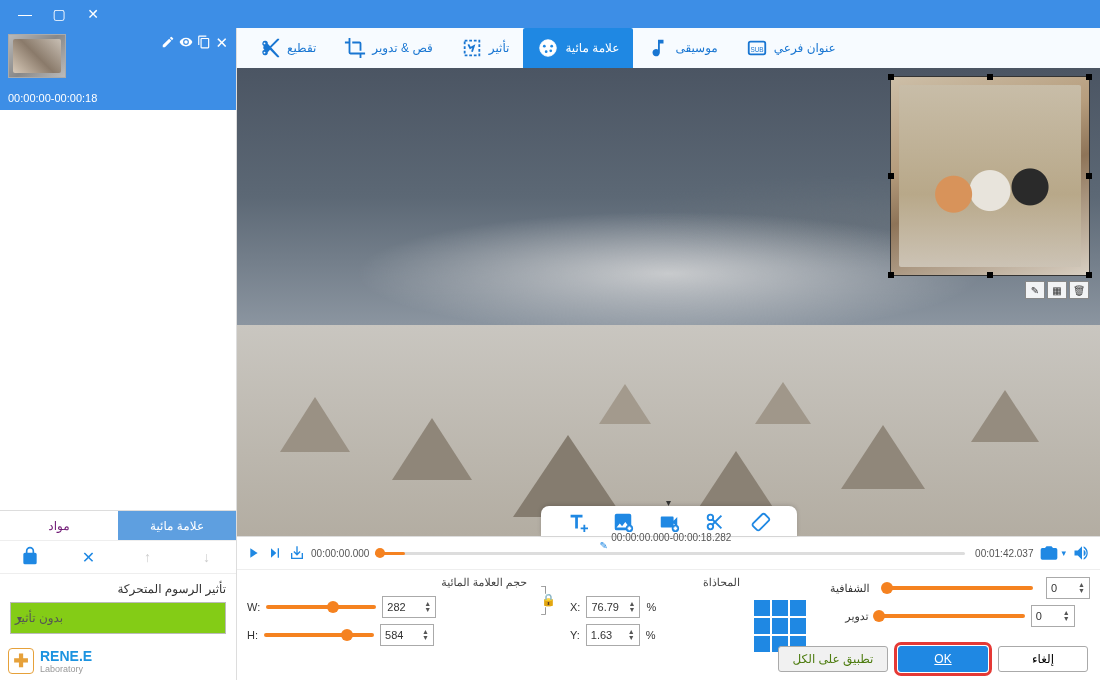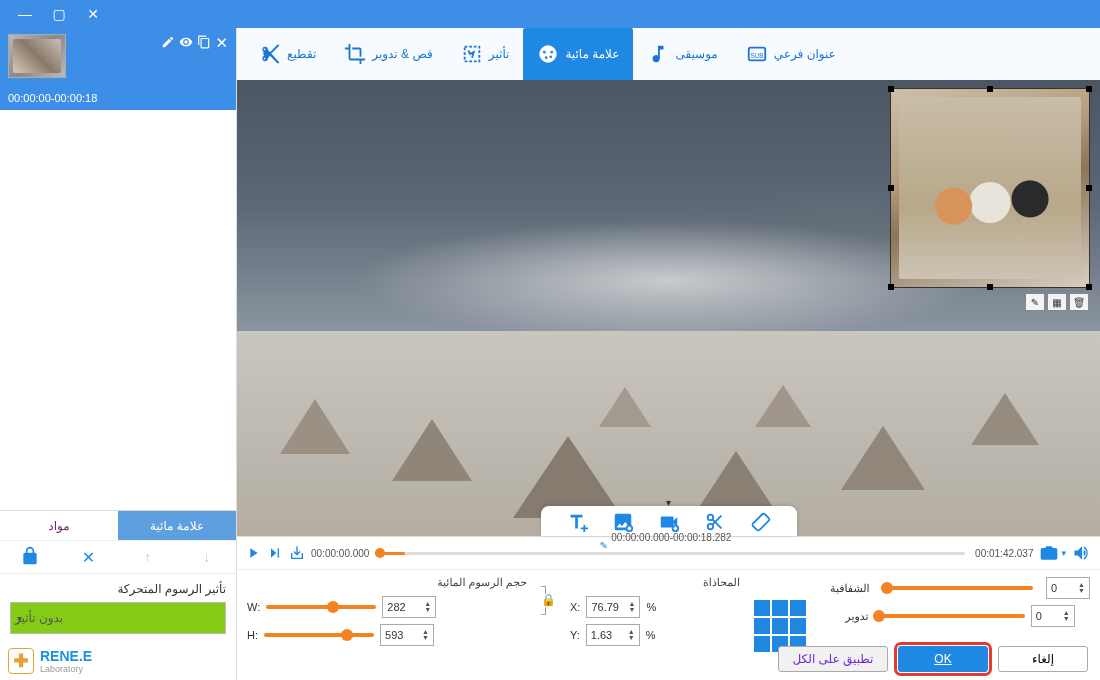--- a/index.html
+++ b/index.html
@@ -33,21 +33,21 @@
 .anim-box .lbl{text-align:right;margin-bottom:6px;color:#333;}
 .anim-box select,.anim-sel{width:100%;height:32px;border:1px solid #bbb;font-size:12px;padding:0 4px;direction:rtl;background:#84cc16;}
 .anim-sel{display:flex;align-items:center;justify-content:flex-end;position:relative;}
 .anim-sel::after{content:"▾";position:absolute;left:6px;color:#555;font-size:10px;}
 
 .logo { display:flex; align-items:center; gap:6px; padding:6px 8px; color:#1c93e0; font-weight:bold; font-size:14px;}
 .logo .plus{width:26px;height:26px;border-radius:4px;background:#fff;border:1px solid #e6a13a;display:flex;align-items:center;justify-content:center;color:#e6a13a;font-size:18px;font-weight:bold;}
 .logo .lab{font-size:9px;color:#999;font-weight:normal;display:block;}
 
 
-.tabs { height:52px; background:#f7fbff; display:flex; align-items:stretch; padding-left:8px;}
+.tabs { height:40px; background:#f7fbff; display:flex; align-items:stretch; padding-left:8px;}
 .tab { display:flex; align-items:center; gap:6px; padding:0 14px; color:#1976d2; font-size:12px; cursor:pointer;}
 .tab.active { background:#1f88e3; color:#fff; border-radius:2px 2px 0 0;}
 .tab svg{width:22px;height:22px;fill:currentColor;}
 
 
 .preview { flex:1; background:#2b2b2b; position:relative; margin:0; }
 .preview-img { position:absolute; inset:0; background:
   linear-gradient(180deg,#4d5766 0%,#606a79 28%,#9aa3ac 45%,#c7c6c0 55%,#b8b3aa 100%);
   overflow:hidden;
 }
@@ -117,21 +117,21 @@
 .slider2{width:150px;height:4px;background:#f58220;border-radius:2px;position:relative;cursor:pointer;}
 .slider2 .kn{position:absolute;top:-4px;width:12px;height:12px;border-radius:50%;background:#f58220;left:-2px;}
 .numbox2{width:44px;height:22px;border:1px solid #aaa;display:flex;align-items:center;padding:0 4px;font-size:11px;background:#fff;}
 .numbox2 .sp{margin-left:auto;display:flex;flex-direction:column;line-height:6px;font-size:7px;color:#555;cursor:pointer;}
 
 
 .btnrow{position:absolute;bottom:8px;right:12px;display:flex;gap:10px;align-items:center;}
 .btn{width:90px;height:26px;border:1px solid #aaa;border-radius:3px;display:flex;align-items:center;justify-content:center;font-size:12px;cursor:pointer;background:#fff;}
 .btn.primary{background:#1f88e3;color:#fff;border-color:#1f88e3;text-decoration:underline;}
 .btn.hl{outline:3px solid #e53935;outline-offset:1px;}
-.btn.dis{color:#6d28d9;background:#f1f1f1;}
+.btn.dis{color:#4d7c0f;background:#f1f1f1;}
 
 .content{position:relative;}
 
 svg.i{width:20px;height:20px;fill:currentColor;}
 </style>
 </head>
 <body>
 
 <div class="titlebar">
   <div class="winbtn">—</div>
@@ -336,41 +336,41 @@
         </div>
       <div class="cam">
           <svg viewBox="0 0 24 24">
             <path d="M3 9v6h4l5 5V4L7 9H3zm13.5 3a4.5 4.5 0 00-2.5-4v8a4.5 4.5 0 002.5-4zm-2.5-8v2a7 7 0 010 12v2a9 9 0 000-16z"></path>
           </svg>
         </div>
     </div>
 
     <div class="controls">
       <div class="ctrl-col" style="width:280px">
-        <div class="lblr">حجم الرسوم المائية</div>
+        <div class="lblr">حجم العلامة المائية</div>
         <div class="row">
           <span>W:</span>
           <div class="slider">
               <div class="kn" style="left:55%"></div>
             </div>
           <div class="numbox">
               <span>282</span>
               <div class="sp">
                 <span>▲</span>
                 <span>▼</span>
               </div>
             </div>
         </div>
         <div class="row">
           <span>H:</span>
           <div class="slider">
               <div class="kn" style="left:70%"></div>
             </div>
           <div class="numbox">
-              <span>593</span>
+              <span>584</span>
               <div class="sp">
                 <span>▲</span>
                 <span>▼</span>
               </div>
             </div>
         </div>
       </div>
       <div class="linklock">┐<br>🔒<br>┘</div>
       <div class="ctrl-col" style="width:170px">
         <div class="lblr">المحاذاة</div>

